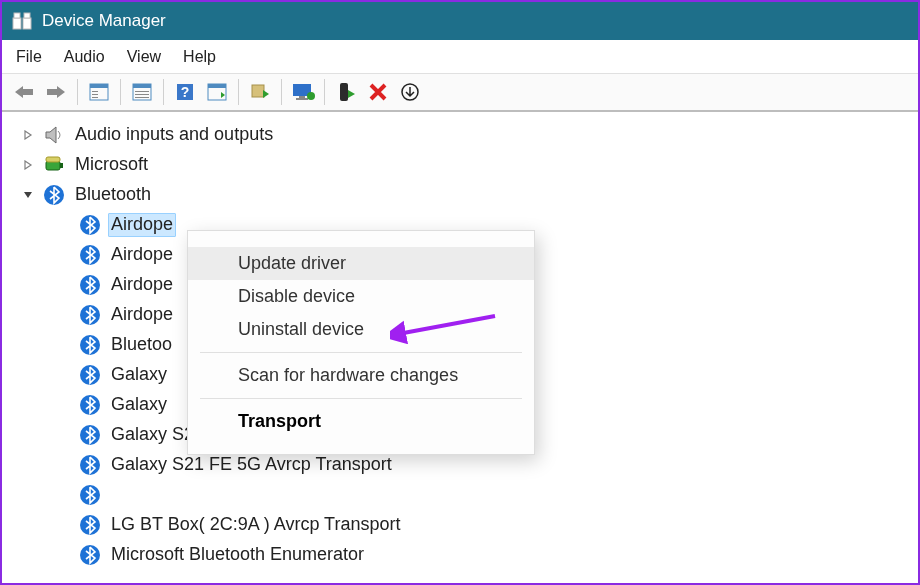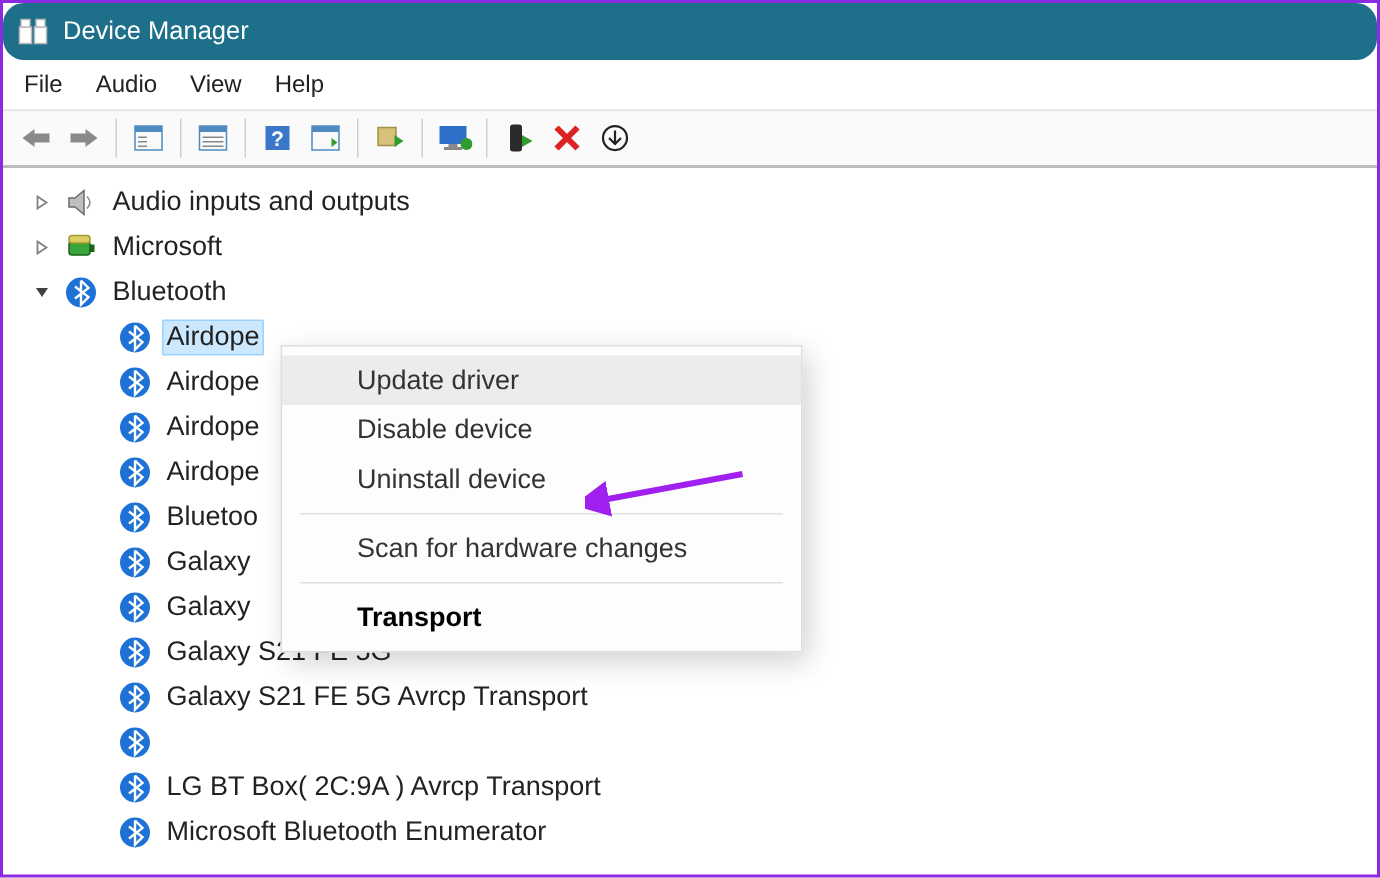--- a/index.html
+++ b/index.html
@@ -1,38 +1,38 @@
 <!DOCTYPE html>
 <html><head>
 <meta charset="utf-8">
 <style>
   * { margin: 0; padding: 0; box-sizing: border-box; font-family: "Segoe UI", Arial, sans-serif; }
   body { width: 920px; height: 585px; border: 2px solid #8a2be2; background: #fff; overflow: hidden; position: relative; }
 
-  .titlebar { background: #1e6f8a; color: #fff; height: 38px; display: flex; align-items: center; padding: 0 10px; gap: 10px; border-radius: 14px; }
+  .titlebar { background: #1e6f8a; color: #fff; height: 38px; display: flex; align-items: center; padding: 0 10px; gap: 10px; }
   .titlebar .app-icon { width: 20px; height: 18px; position: relative; }
   .titlebar .title { font-size: 17px; }
 
   .menubar { background: #fff; height: 34px; display: flex; align-items: center; gap: 22px; padding: 0 14px; font-size: 16px; color: #222; border-bottom: 1px solid #e0e0e0; }
   .menubar span { cursor: default; }
 
   .toolbar { background: #fafafa; height: 38px; display: flex; align-items: center; padding: 0 8px; gap: 4px; border-bottom: 2px solid #bdbdbd; }
   .tbtn { width: 28px; height: 28px; display: flex; align-items: center; justify-content: center; cursor: default; }
   .tsep { width: 1px; height: 26px; background: #d0d0d0; margin: 0 3px; }
 
   .tree { padding: 8px 0 0 18px; font-size: 18px; color: #222; line-height: 1.22; }
   .node { display: flex; align-items: center; gap: 6px; white-space: nowrap; cursor: default; height: 30px; }
   .expander { width: 16px; height: 16px; display: inline-flex; align-items: center; justify-content: center; color: #808080; }
   .expander.blank { visibility: hidden; }
   .icon-slot { width: 24px; height: 24px; display: inline-flex; align-items: center; justify-content: center; }
   .children { padding-left: 36px; }
   .node.sel .lbl { background: #cce8ff; border: 1px solid #99d1ff; padding: 0 2px; border-radius: 1px; }
   .node .lbl { padding: 0 3px; }
 
-  .ctx { position: absolute; top: 228px; left: 185px; width: 348px; background: #fdfdfd; border: 1px solid #ddd; box-shadow: 4px 6px 18px rgba(0,0,0,0.18); font-size: 18px; color: #333; padding: 6px 0; }
+  .ctx { position: absolute; top: 228px; left: 185px; width: 348px; background: #fdfdfd; border: 1px solid #ddd; box-shadow: 4px 6px 18px rgba(0,0,0,0.18); font-size: 18px; color: #333; padding: 16px 0; }
   .ctx .item { padding: 6px 16px 6px 50px; cursor: default; }
   .ctx .item.hover { background: #ececec; }
   .ctx .item.bold { font-weight: 700; color: #000; }
   .ctx .sep { height: 1px; background: #e0e0e0; margin: 6px 12px; }
 
   .arrow { position: absolute; top: 310px; left: 388px; pointer-events: none; }
 
   
   svg { display: block; }
 </style>

